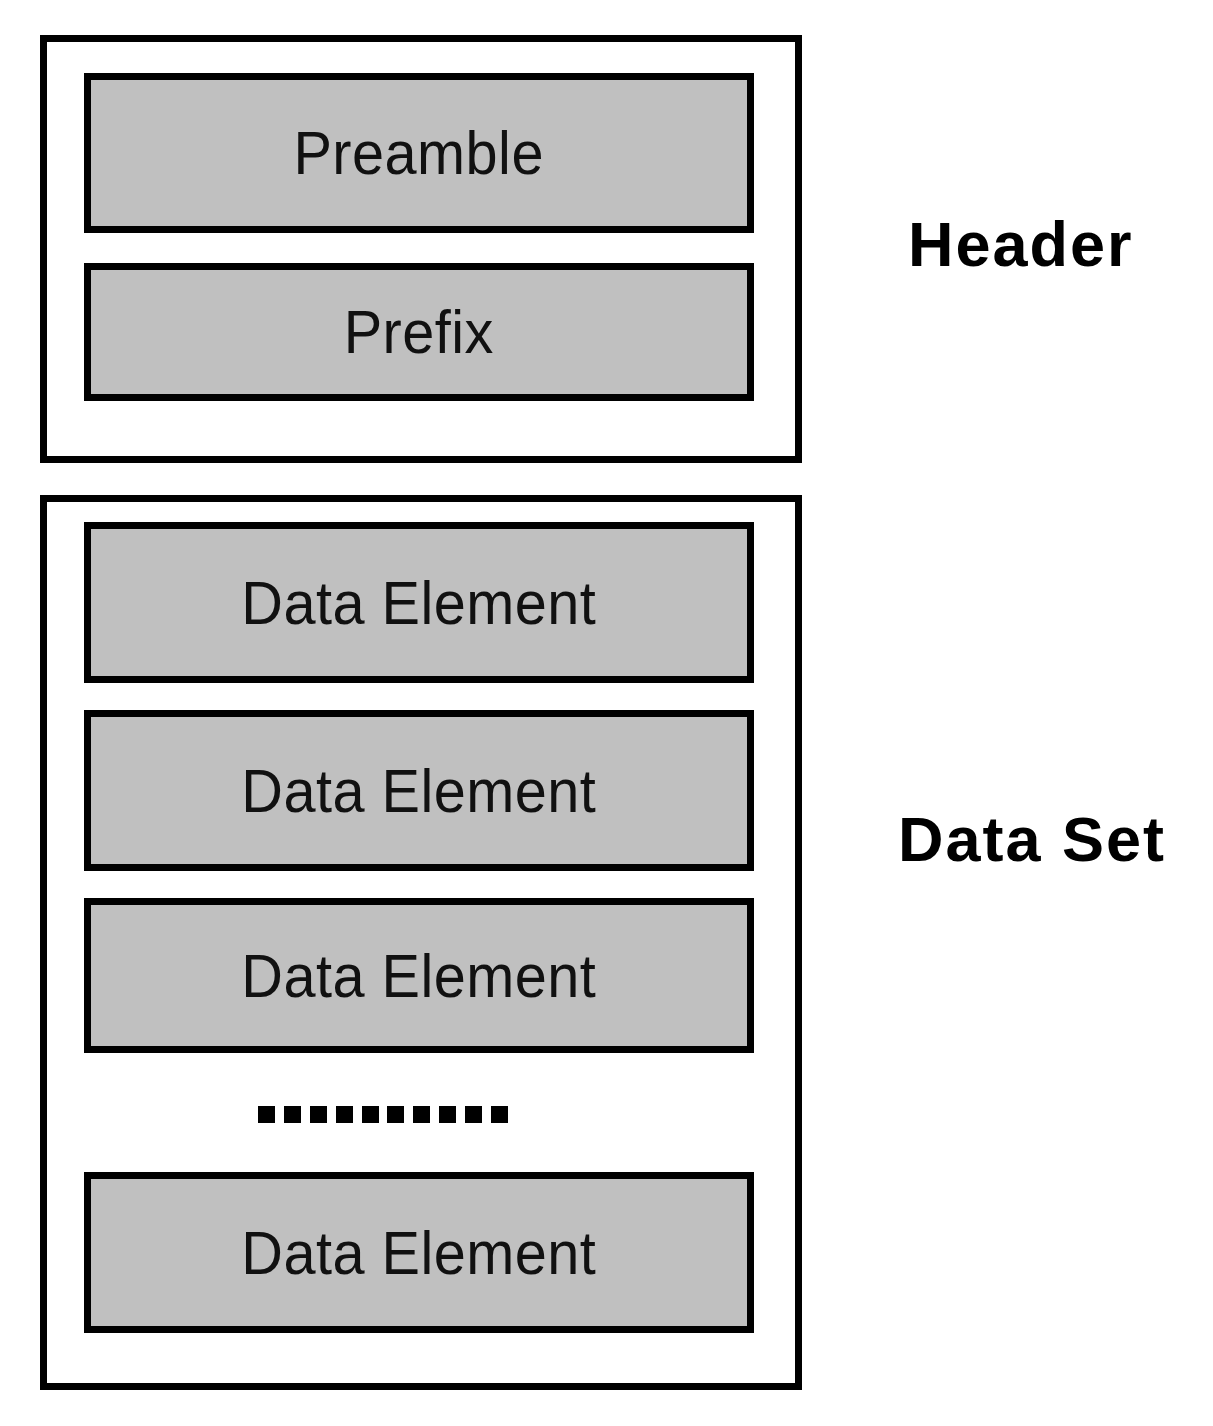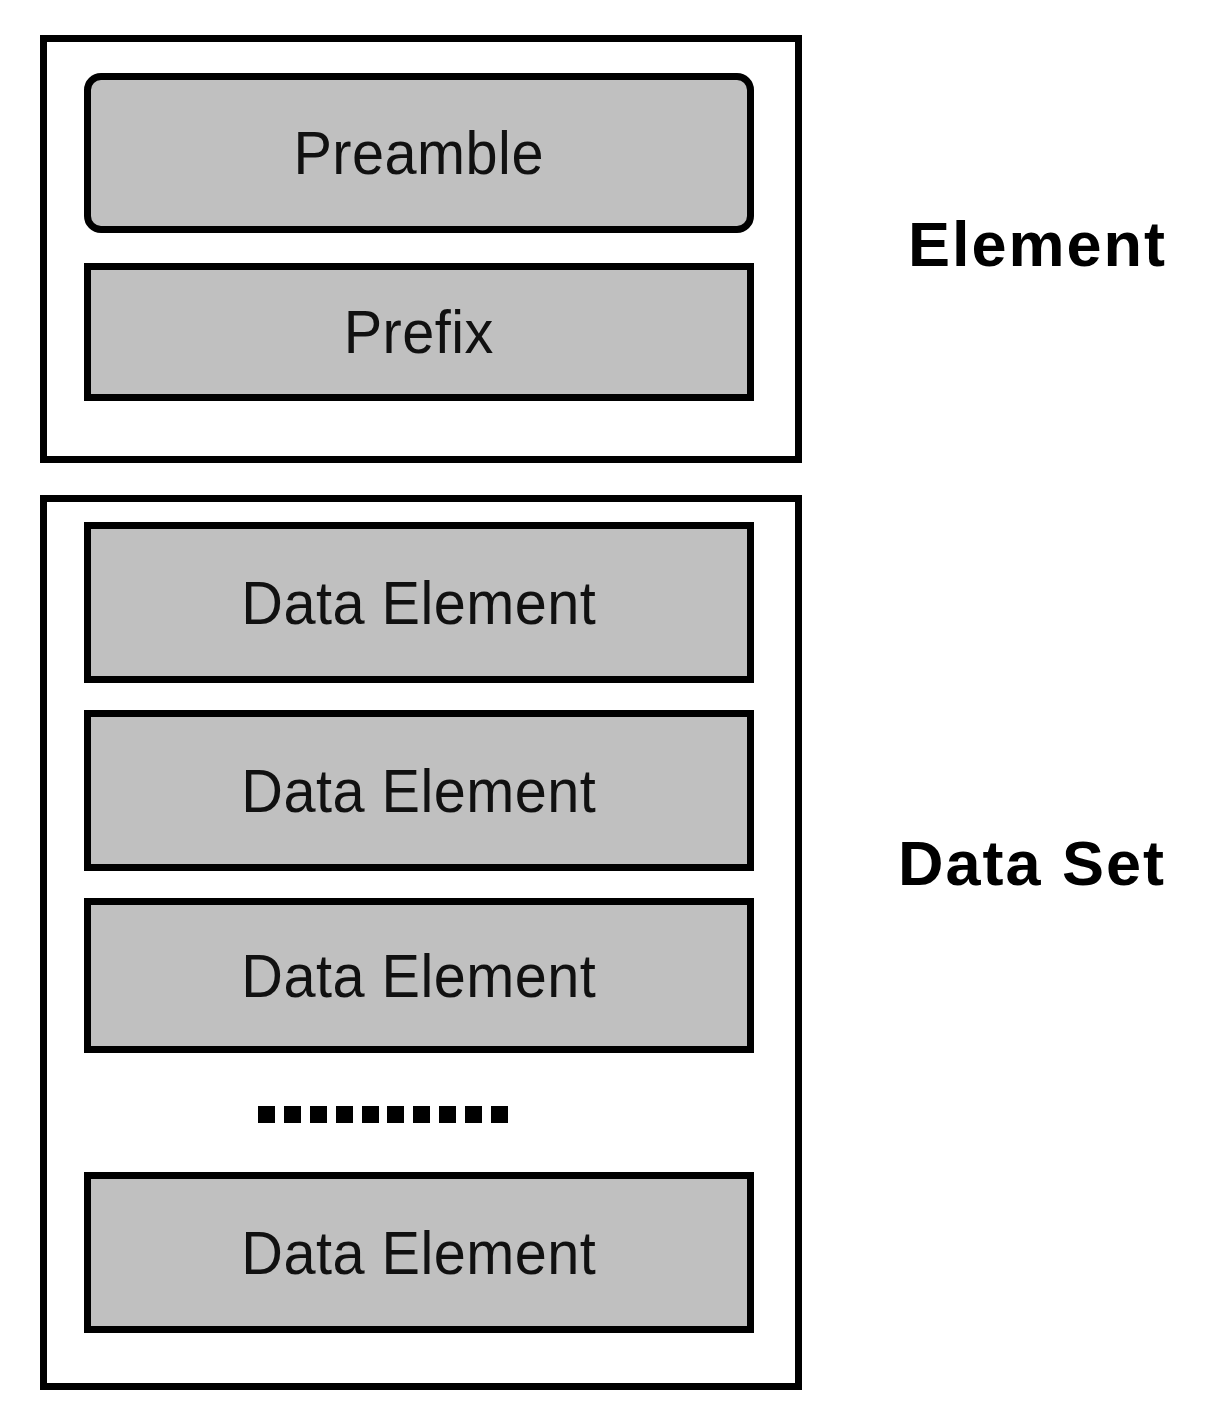--- a/index.html
+++ b/index.html
@@ -61,21 +61,21 @@
     font-size: 62px;
     font-weight: 400;
     color: #111111;
     letter-spacing: 0.5px;
     line-height: 1;
     white-space: nowrap;
     transform: scaleX(0.93);
   }
 
   
-  #box-preamble { left: 84px; top: 73px;  width: 670px; height: 160px; border-radius: 17px; }
+  #box-preamble { left: 84px; top: 73px;  width: 670px; height: 160px; }
   #box-prefix   { left: 84px; top: 263px; width: 670px; height: 138px; }
 
   
   #box-de-1 { left: 84px; top: 522px;  width: 670px; height: 161px; }
   #box-de-2 { left: 84px; top: 710px;  width: 670px; height: 161px; }
   #box-de-3 { left: 84px; top: 898px;  width: 670px; height: 155px; }
   #box-de-4 { left: 84px; top: 1172px; width: 670px; height: 161px; }
 
   
   #ellipsis {
@@ -100,38 +100,38 @@
     position: absolute;
     font-family: "Liberation Sans", sans-serif;
     font-weight: 700;
     font-size: 63px;
     color: #000000;
     white-space: nowrap;
     letter-spacing: 2px;
     line-height: 1;
   }
   #label-header   { left: 908px; top: 213px; }
-  #label-dataset  { left: 898px; top: 832px; }
+  #label-dataset  { left: 898px; top: 808px; }
 </style>
 </head>
 <body>
 
 <div id="diagram">
 
   <div class="section-box" id="header-section"></div>
 
   <div class="element-box" id="box-preamble">
     <span class="element-label">Preamble</span>
   </div>
 
   <div class="element-box" id="box-prefix">
     <span class="element-label">Prefix</span>
   </div>
 
-  <div class="section-label" id="label-header">Element</div>
+  <div class="section-label" id="label-header">Header</div>
 
   <div class="section-box" id="dataset-section"></div>
 
   <div class="element-box" id="box-de-1">
     <span class="element-label">Data Element</span>
   </div>
 
   <div class="element-box" id="box-de-2">
     <span class="element-label">Data Element</span>
   </div>

